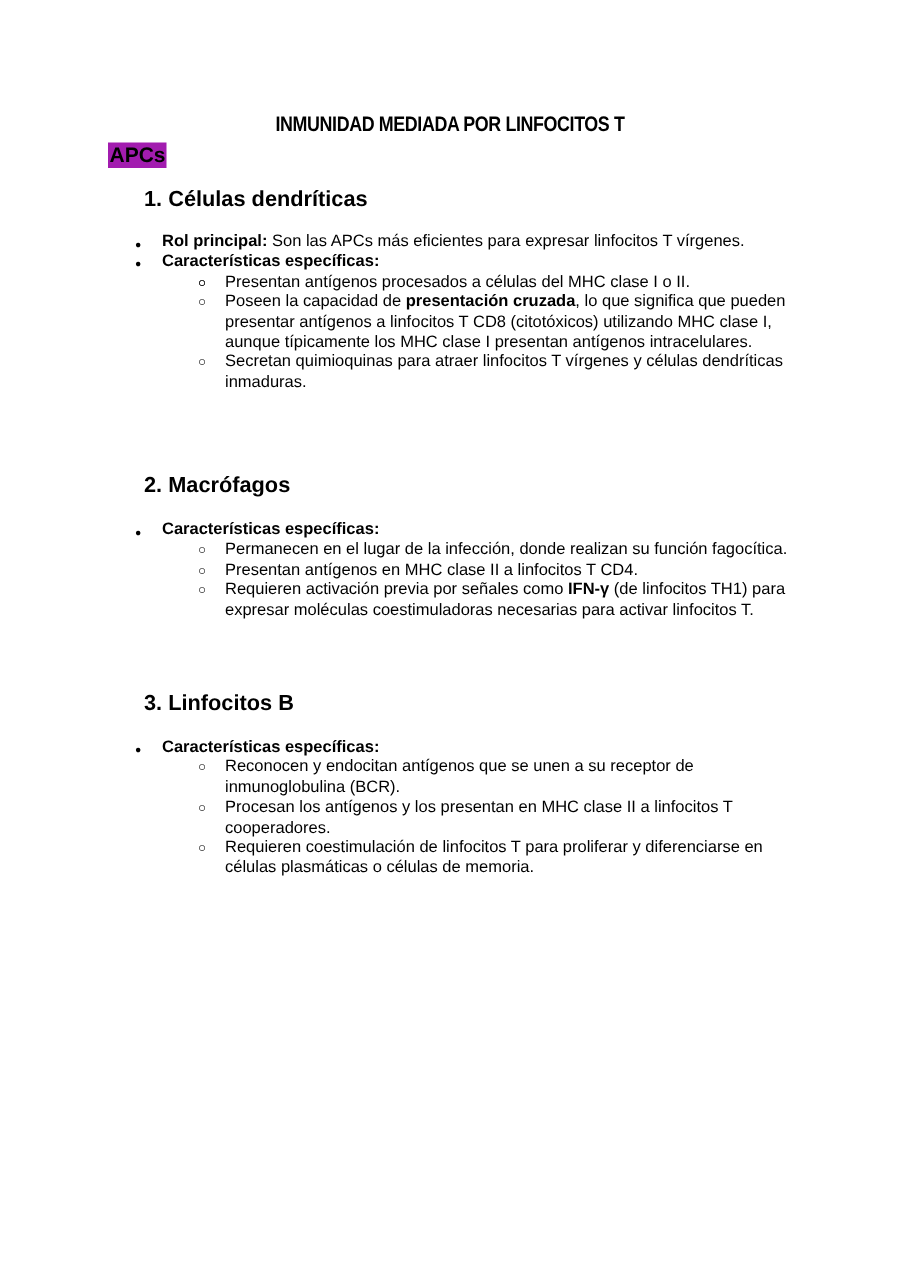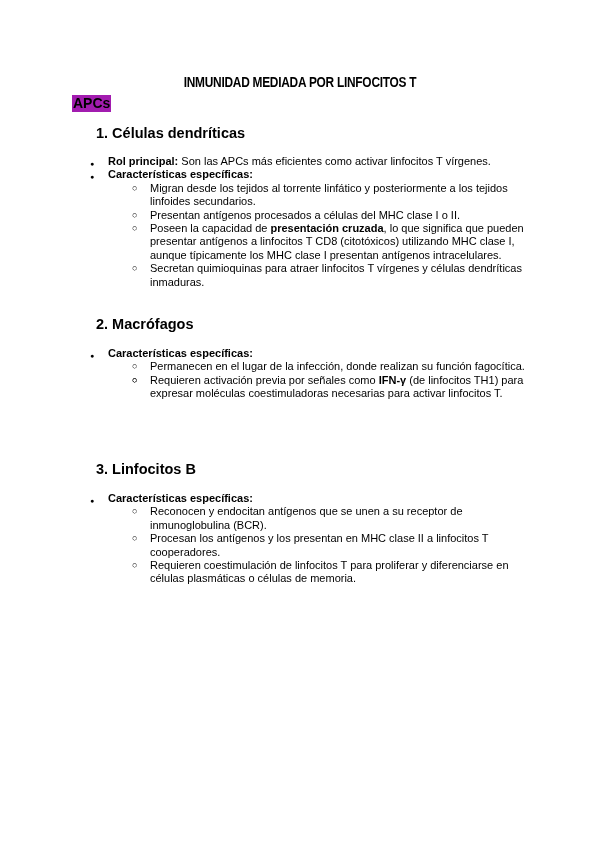--- a/index.html
+++ b/index.html
@@ -20,33 +20,33 @@
 </style>
 </head>
 <body>
 
 <div class="page">
   <div class="title">INMUNIDAD MEDIADA POR LINFOCITOS T</div>
   <div class="apcs">APCs</div>
 
   <div class="h2" style="top:125px">1. Células dendríticas</div>
   <div class="ul" style="top:155px">
-    <div class="li"><span class="bullet" style="font-size:7px;top:2px">●</span><b>Rol principal:</b><span> Son las APCs más eficientes como activar linfocitos T vírgenes.</span></div>
+    <div class="li"><span class="bullet" style="font-size:7px;top:2px">●</span><b>Rol principal:</b><span> Son las APCs más eficientes para expresar linfocitos T vírgenes.</span></div>
     <div class="li"><span class="bullet" style="font-size:7px;top:2px">●</span><b>Características específicas:</b></div>
-    <div class="sub"><span class="circ">○</span><span>Migran desde los tejidos al torrente linfático y posteriormente a los tejidos linfoides secundarios.</span></div>
+    <div class="sub"><span class="circ">○</span></div>
     <div class="sub"><span class="circ">○</span><span>Presentan antígenos procesados a células del MHC clase I o II.</span></div>
     <div class="sub"><span class="circ">○</span><span>Poseen la capacidad de </span><b>presentación cruzada</b><span>, lo que significa que pueden presentar antígenos a linfocitos T CD8 (citotóxicos) utilizando MHC clase I, aunque típicamente los MHC clase I presentan antígenos intracelulares.</span></div>
     <div class="sub"><span class="circ">○</span><span>Secretan quimioquinas para atraer linfocitos T vírgenes y células dendríticas inmaduras.</span></div>
   </div>
 
   <div class="h2" style="top:316px">2. Macrófagos</div>
   <div class="ul" style="top:347px">
     <div class="li"><span class="bullet" style="font-size:7px;top:2px">●</span><b>Características específicas:</b></div>
     <div class="sub"><span class="circ">○</span><span>Permanecen en el lugar de la infección, donde realizan su función fagocítica.</span></div>
-    <div class="sub"><span class="circ">○</span></div>
+    <div class="sub"><span class="circ">○</span><span>Presentan antígenos en MHC clase II a linfocitos T CD4.</span></div>
     <div class="sub"><span class="circ">○</span><span>Requieren activación previa por señales como </span><b>IFN-γ</b><span> (de linfocitos TH1) para expresar moléculas coestimuladoras necesarias para activar linfocitos T.</span></div>
   </div>
 
   <div class="h2" style="top:461px">3. Linfocitos B</div>
   <div class="ul" style="top:492px">
     <div class="li"><span class="bullet" style="font-size:7px;top:2px">●</span><b>Características específicas:</b></div>
     <div class="sub"><span class="circ">○</span><span>Reconocen y endocitan antígenos que se unen a su receptor de inmunoglobulina (BCR).</span></div>
     <div class="sub"><span class="circ">○</span><span>Procesan los antígenos y los presentan en MHC clase II a linfocitos T cooperadores.</span></div>
     <div class="sub"><span class="circ">○</span><span>Requieren coestimulación de linfocitos T para proliferar y diferenciarse en células plasmáticas o células de memoria.</span></div>
   </div>

